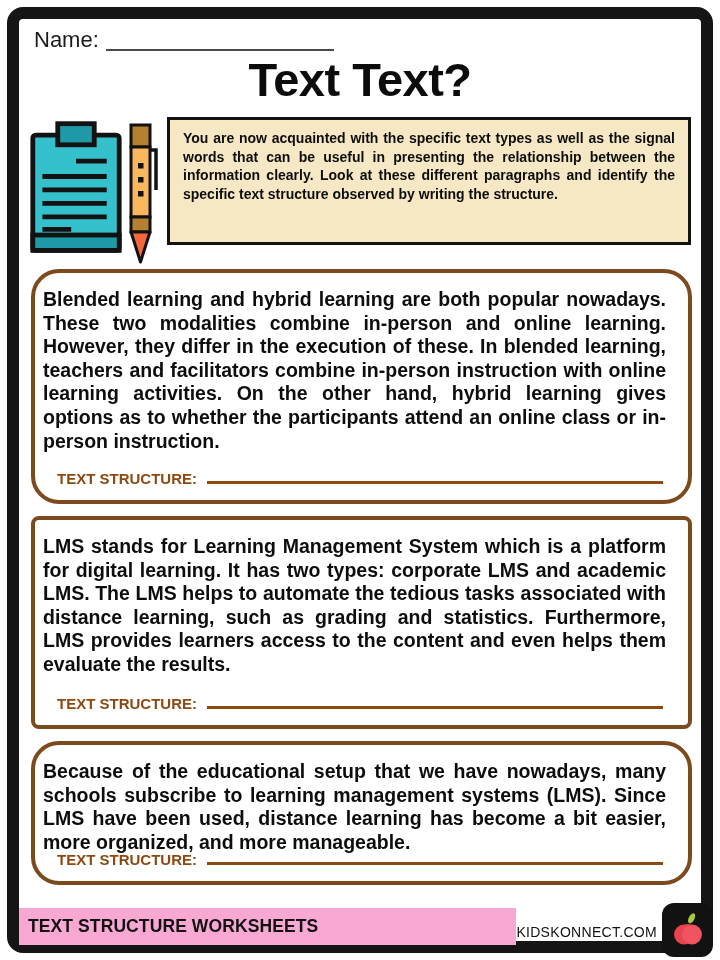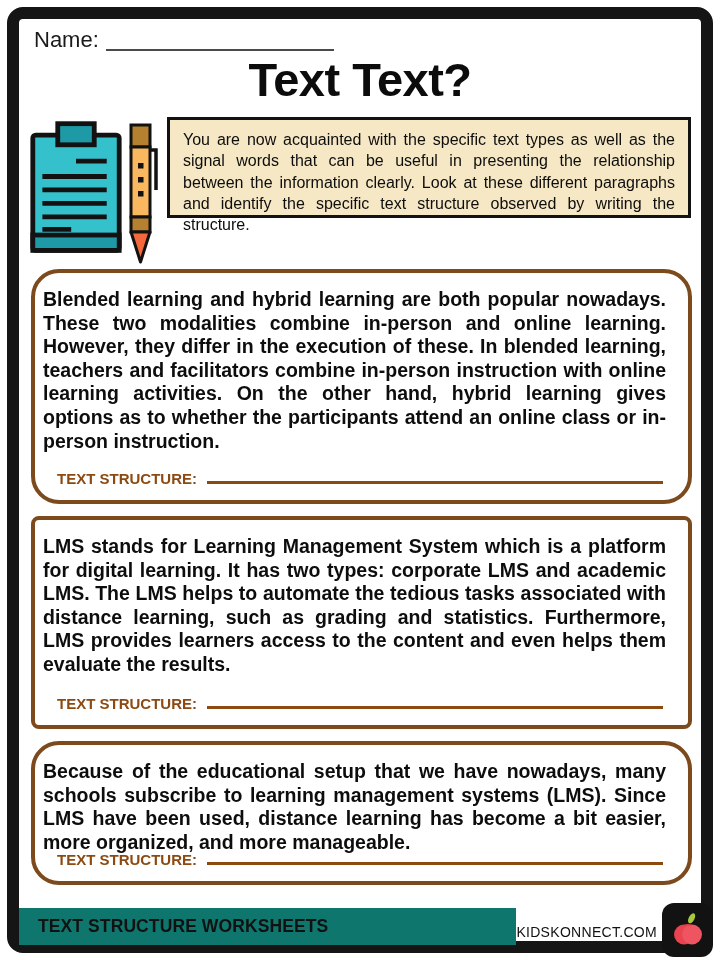--- a/index.html
+++ b/index.html
@@ -18,43 +18,43 @@
 
   
   .title { position:absolute; left:0; top:52px; width:100%; text-align:center;
            font-size:47px; font-weight:700; color:#0c0c0c; letter-spacing:-0.5px; }
 
   
   .clipboard-svg { position:absolute; left:28px; top:120px; }
   .pencil-svg    { position:absolute; left:127px; top:122px; }
 
   
-  .instruction-box { position:absolute; left:167px; top:117px; width:524px; height:101px;
+  .instruction-box { position:absolute; left:167px; top:117px; width:524px; height:128px;
                      background:#F6E8C4; border:3px solid #121212; padding:9px 13px 8px 13px;
-                     font-size:16px; font-weight:400; color:#0d0d0d;
+                     font-size:14px; font-weight:700; color:#0d0d0d;
                      line-height:1.33; text-align:justify; }
 
   
   .section-box { position:absolute; left:31px; width:661px; background:#ffffff;
                  border:4px solid #7C4A1C; border-radius:28px;
                  padding:15px 22px 14px 8px; }
   .box-1 { top:269px; height:235px; }
   .box-2 { top:516px; height:213px;border-radius:8px; }
   .box-3 { top:741px; height:144px; }
   .paragraph { font-size:19.5px; font-weight:700; color:#0d0d0d;
                line-height:1.21; text-align:justify; }
   .ts-row { position:absolute; left:22px; right:25px; bottom:13px;
             display:flex; align-items:flex-end; }
   .ts-label { font-size:15px; font-weight:700; color:#8C4A12; white-space:nowrap; }
   .ts-line  { flex:1; margin-left:10px; border-bottom:3px solid #8C4A12;
               position:relative; top:-3px; }
 
   
   .footer-bar { position:absolute; left:19px; top:908px; width:497px; height:37px;
-                background:#0f766e; display:flex; align-items:center; padding-left:19px; }
+                background:#f9a8d4; display:flex; align-items:center; padding-left:9px; }
   .footer-title { font-size:17.5px; font-weight:700; color:#111; letter-spacing:0.1px; }
   .site-label { position:absolute; right:63px; top:924px; font-size:14px; color:#111;
                 letter-spacing:0.3px; }
   .apple-box { position:absolute; left:662px; top:903px; width:51px; height:54px;
                background:#121212; border-radius:12px; z-index:5;
                display:flex; align-items:center; justify-content:center; }
 </style>
 </head>
 <body>
 

